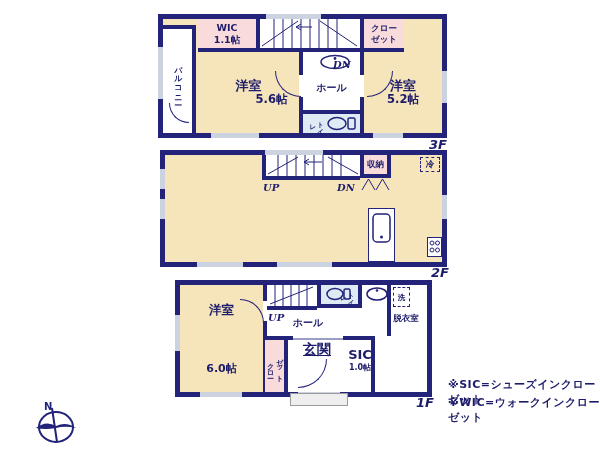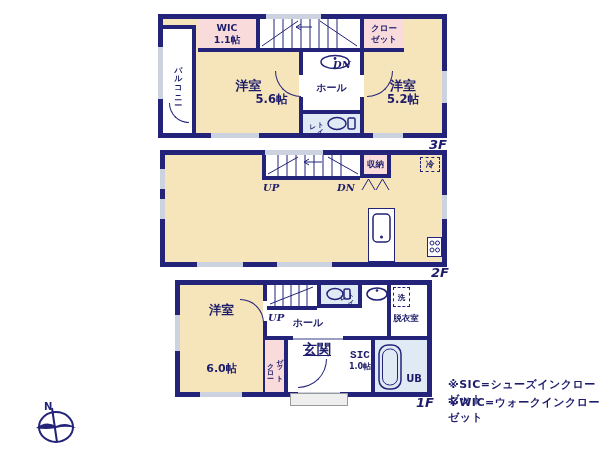--- a/index.html
+++ b/index.html
@@ -245,33 +245,26 @@
     </div>
 
     <div class="room" style="left:110px;top:56px;width:54px;height:16px;">
       <span class="lbl" style="font-size:14px;text-decoration:underline;">玄関</span>
     </div>
     <div class="arc" style="left:118px;top:74px;width:28px;height:28px;border-right-width:1.5px;border-bottom-width:1.5px;border-radius:0 0 100% 0;"></div>
     <div class="win" style="left:118px;bottom:-5px;width:42px;height:5px;"></div>
 
     <div class="room" style="left:160px;top:62px;width:40px;height:26px;">
       <div class="lbl l2">
-        <span style="font-size:11px;font-family:Liberation Mono, monospace;">SIC</span>
+        <span style="font-size:13px;">SIC</span>
         <span style="font-size:8px;">1.0帖</span>
       </div>
     </div>
 
     <div class="wall" style="left:191px;top:51px;width:4px;height:56px;"></div>
-    <div class="room" style="left:195px;top:51px;width:52px;height:56px;background:var(--wet);border-top:4px solid var(--wall);">
-      <svg class="abs" style="left:3px;top:4px;" width="24" height="46">
-        <rect class="sline2" x="1" y="1" width="22" height="44" rx="9" fill="#fff"></rect>
-        <rect class="sline" x="4.5" y="5" width="15" height="36" rx="7" fill="none"></rect>
-      </svg>
-      <span class="lbl abs" style="right:5px;bottom:7px;font-size:10px;">UB</span>
-    </div>
 
     <div style="position:absolute;left:110px;bottom:-14px;width:58px;height:13px;background:var(--porch);border:1px solid #9a9a9a;box-sizing:border-box;"></div>
 
     <div class="win" style="left:-5px;top:30px;width:5px;height:36px;"></div>
     <div class="win" style="left:20px;bottom:-5px;width:42px;height:5px;"></div>
   </div>
   <div class="floor-tag" style="left:416px;top:395px;">1F</div>
 
   <div class="note" style="left:448px;top:395px;">※WIC=ウォークインクローゼット</div>
   <div class="note" style="left:448px;top:377px;">※SIC=シューズインクローゼット</div>

